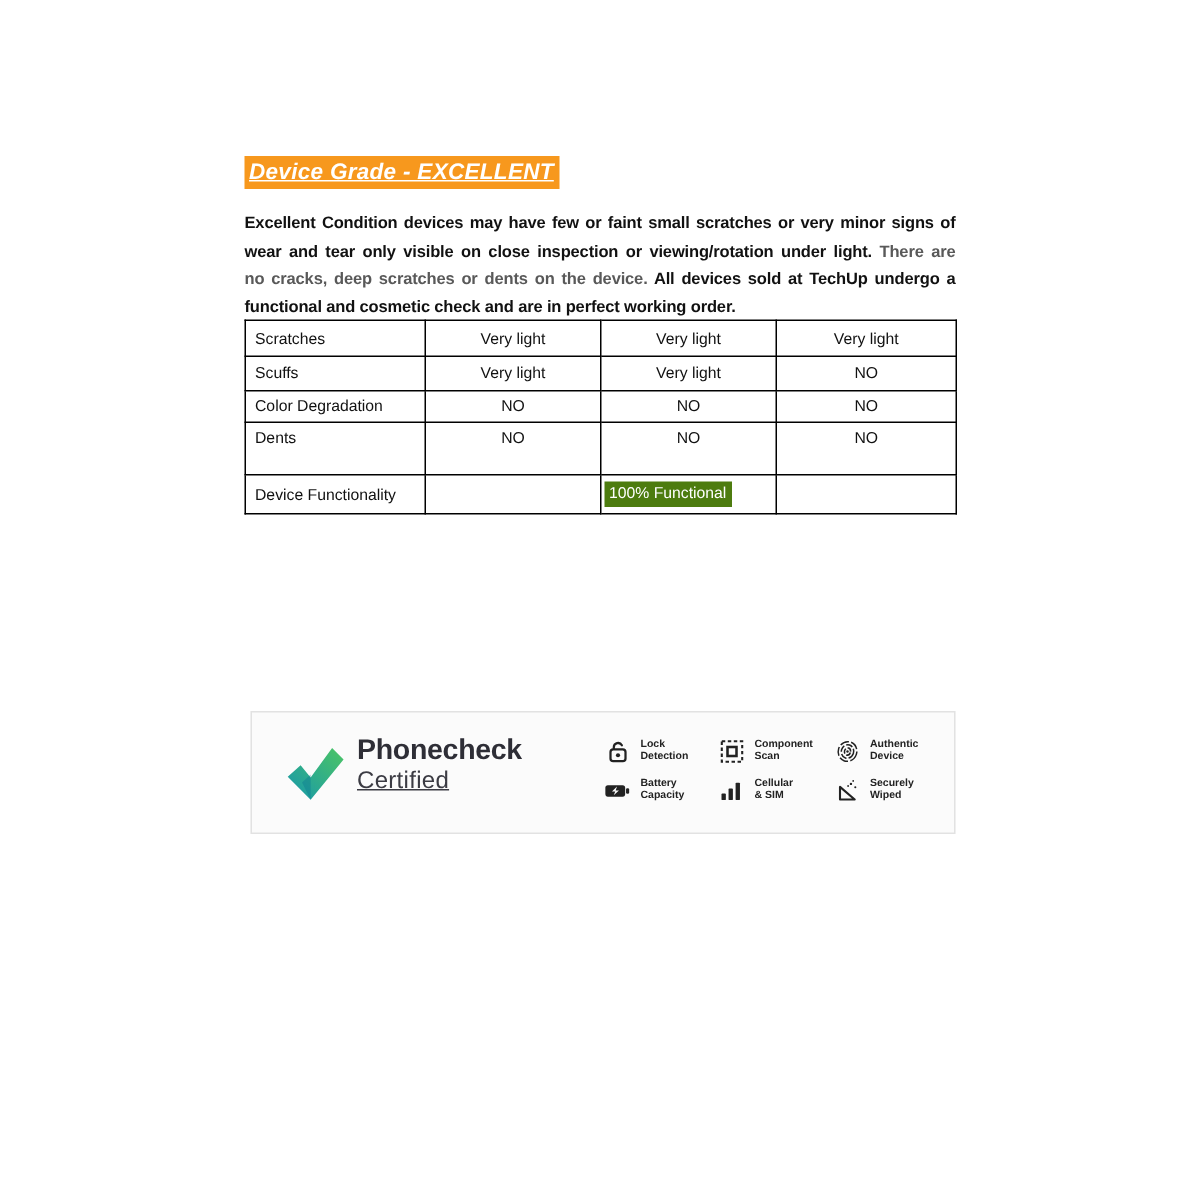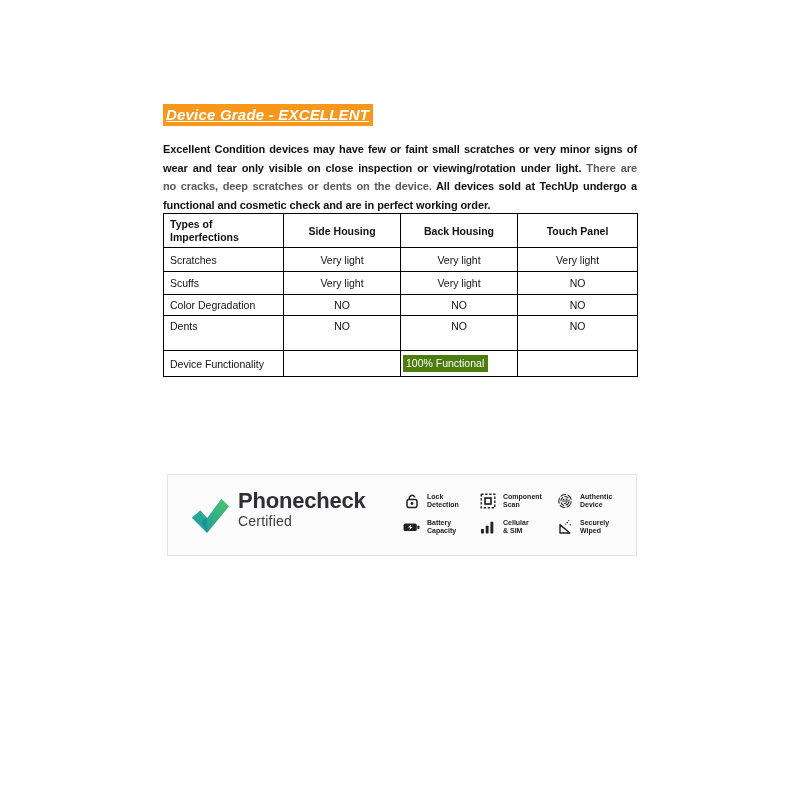--- a/index.html
+++ b/index.html
@@ -29,22 +29,22 @@
   .imperfections td.val{text-align:center;margin-top:28px;}
   .imperfections tr.tall td{vertical-align:top;padding-top:4px;}
   .imperfections td.hl-cell{text-align:left;padding-left:2px;}
   .hl{display:inline-block;background:#4d7c0f;color:#ffffff;padding:2px 4px 3px 3px;}
 
   
   .cert{position:absolute;left:167px;top:474px;width:470px;height:82px;
     border:1px solid #e2e2e2;background:#fbfbfb;box-sizing:border-box;}
   .cert .logo{position:absolute;left:20px;top:16px;}
   .cert .brand{position:absolute;left:70px;top:15px;}
-  .cert .brand .b1{font-size:22px;font-weight:bold;color:#2e2e36;line-height:21px;letter-spacing:-0.2px;}
-  .cert .brand .b2{font-size:14px;color:#3b3b43;line-height:20px;letter-spacing:.2px;}
+  .cert .brand .b1{font-size:19px;font-weight:bold;color:#2e2e36;line-height:21px;letter-spacing:-0.2px;}
+  .cert .brand .b2{font-size:16px;color:#3b3b43;line-height:20px;letter-spacing:.2px;text-decoration:underline;}
   .features{position:absolute;left:235px;top:13px;display:grid;
     grid-template-columns:76px 77px 84px;grid-auto-rows:26px;align-items:center;}
   .feature{display:flex;align-items:center;gap:7px;}
   .feature .fic{flex:0 0 auto;width:17px;display:flex;justify-content:center;}
   .feature .flabel{font-size:7px;font-weight:bold;line-height:8.5px;color:#222;}
 </style>
 </head>
 <body>
 
 <div class="page">
@@ -67,26 +67,20 @@
   </div>
 
   <table class="imperfections">
     <colgroup>
         <col style="width:120px">
         <col style="width:117px">
         <col style="width:117px">
         <col style="width:120px">
       </colgroup>
     <tbody>
-        <tr style="height:34px">
-      <th class="first">Types of Imperfections</th>
-      <th>Side Housing</th>
-      <th>Back Housing</th>
-      <th>Touch Panel</th>
-    </tr>
     <tr style="height:24px">
       <td class="label">Scratches</td>
       <td class="val">Very light</td>
       <td class="val">Very light</td>
       <td class="val">Very light</td>
     </tr>
     <tr style="height:23px">
       <td class="label">Scuffs</td>
       <td class="val">Very light</td>
       <td class="val">Very light</td>

